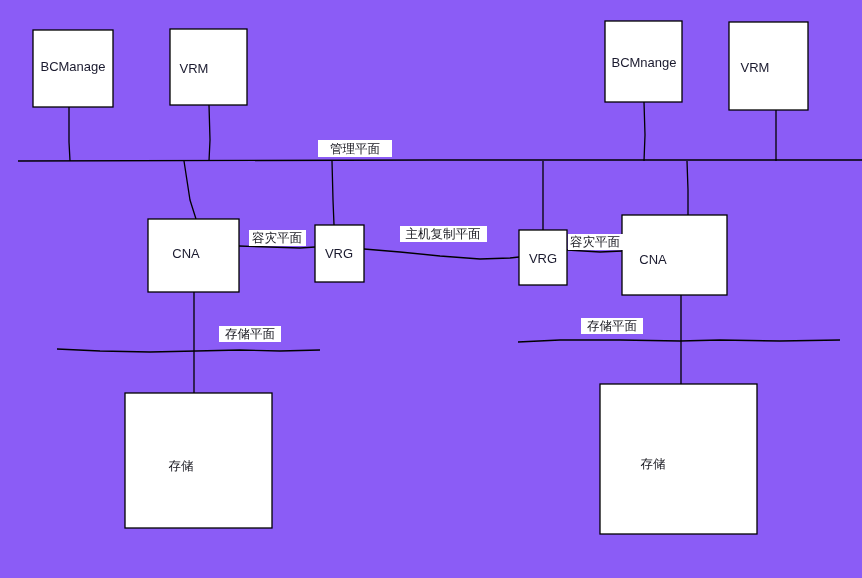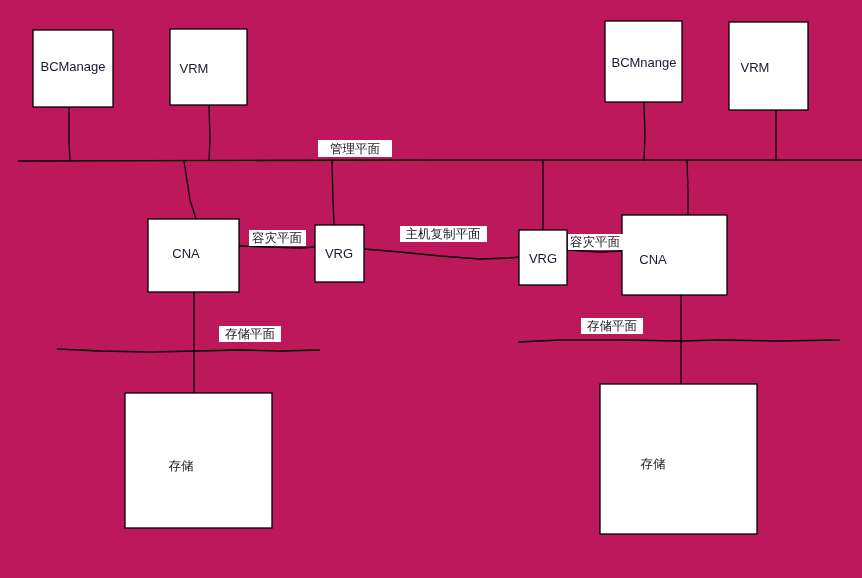--- a/index.html
+++ b/index.html
@@ -10,21 +10,21 @@
   body {
     width: 862px;
     height: 578px;
     font-family: "Liberation Sans", "DejaVu Sans", sans-serif;
     overflow: hidden;
   }
   #diagram-root {
     position: relative;
     width: 862px;
     height: 578px;
-    background: #be185d;
+    background: #8b5cf6;
   }
   svg.diagram-canvas {
     position: absolute;
     top: 0;
     left: 0;
     width: 862px;
     height: 578px;
   }
   .node-rect {
     fill: #ffffff;

